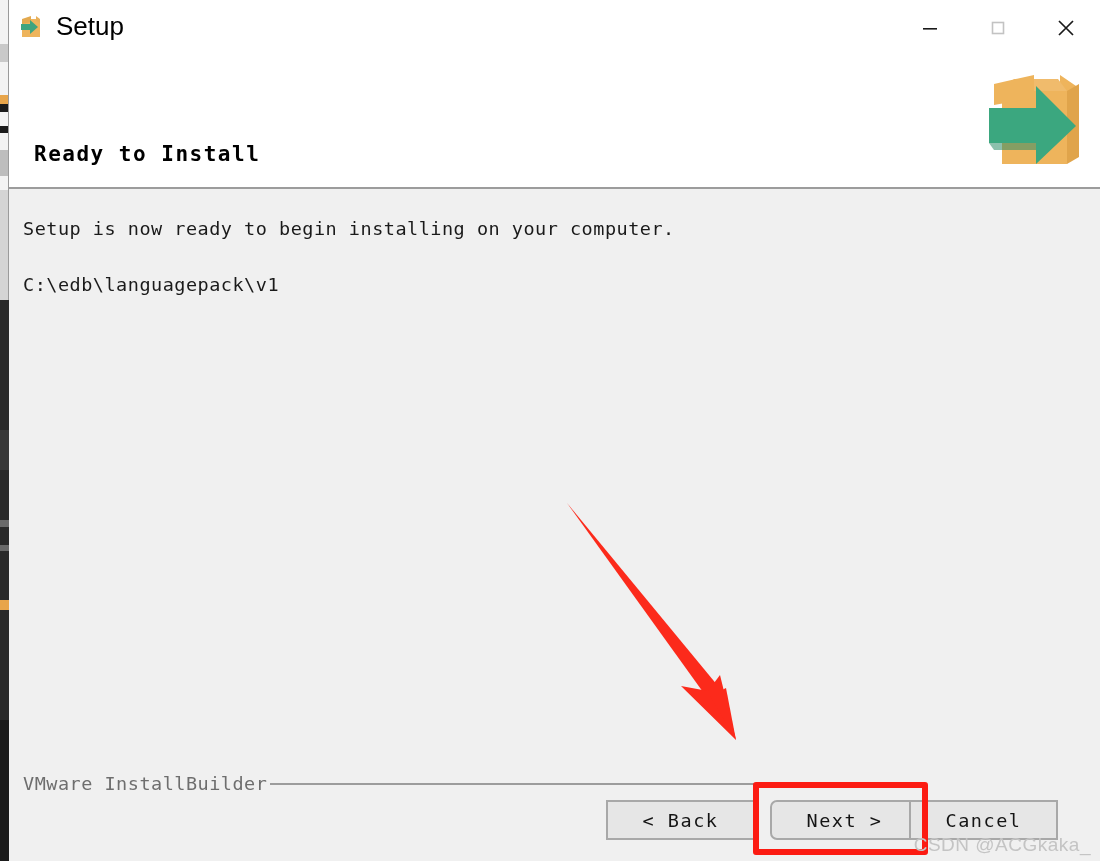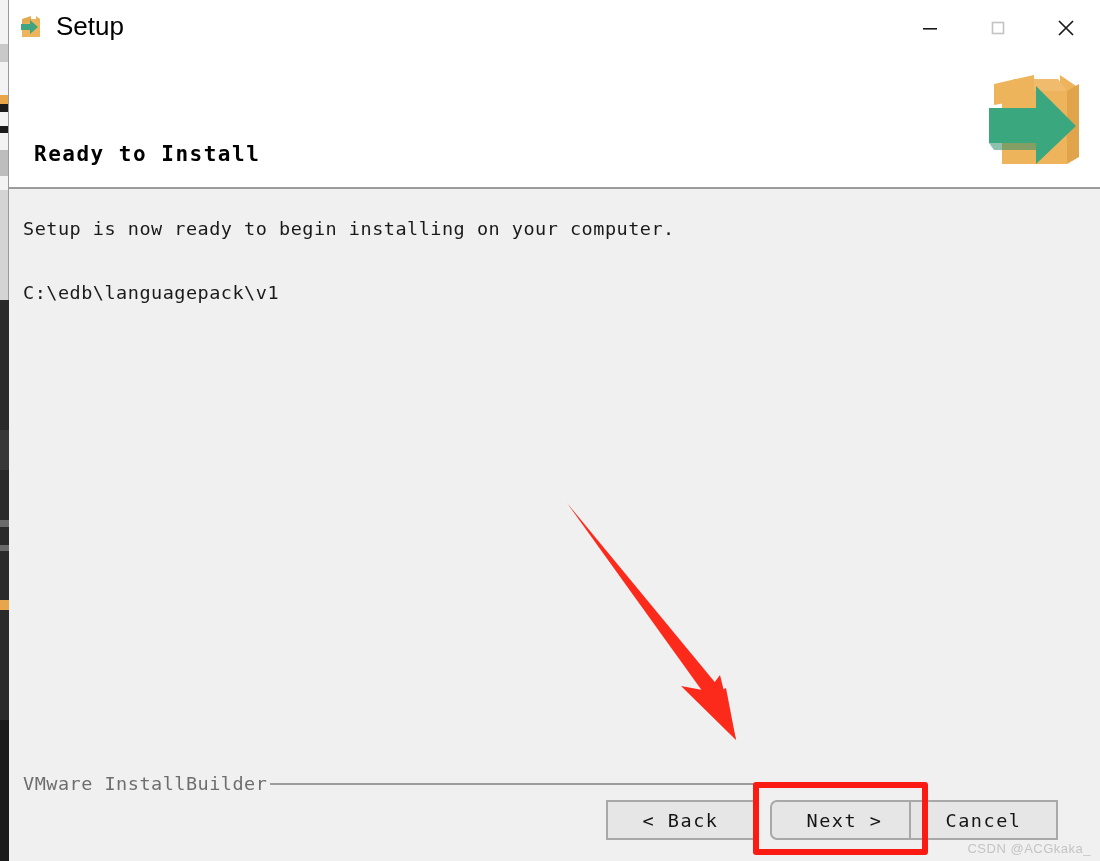--- a/index.html
+++ b/index.html
@@ -157,21 +157,21 @@
   .body-line {
     position: absolute;
     left: 14px;
     font-family: "DejaVu Sans Mono", monospace;
     font-size: 18.5px;
     color: #1a1a1a;
     white-space: pre;
     letter-spacing: 0.5px;
   }
   .body-line-1 { top: 29px; }
-  .body-line-2 { top: 93px; text-align: center; }
+  .body-line-2 { top: 85px; text-align: center; }
 
   
   .footer-brand {
     position: absolute;
     left: 7px;
     top: 584px;
     font-family: "DejaVu Sans Mono", monospace;
     font-size: 18.5px;
     color: #6e6e6e;
     letter-spacing: 0.5px;
@@ -238,21 +238,21 @@
     height: 265px;
     pointer-events: none;
   }
 
   
   .watermark {
     position: absolute;
     right: 9px;
     bottom: 5px;
     font-family: "Liberation Sans", sans-serif;
-    font-size: 13px;
+    font-size: 19px;
     color: #c4c4c4;
     letter-spacing: 0.5px;
     white-space: pre;
   }
 </style>
 </head>
 <body>
 
 <div id="screen">
 

